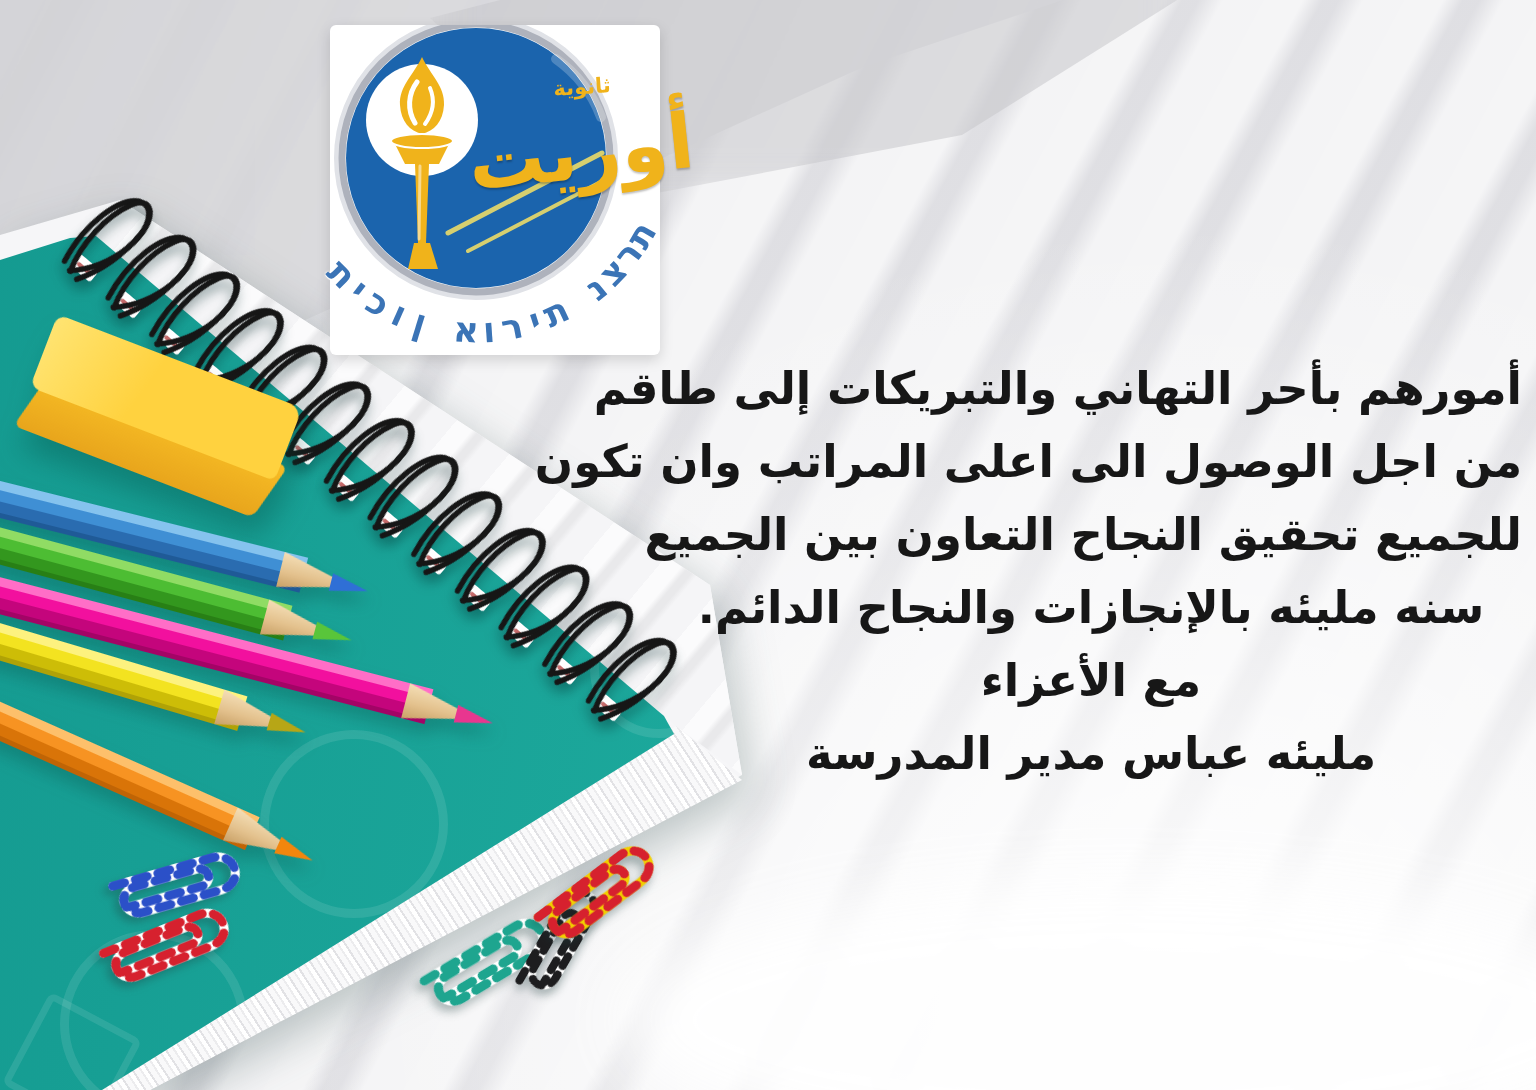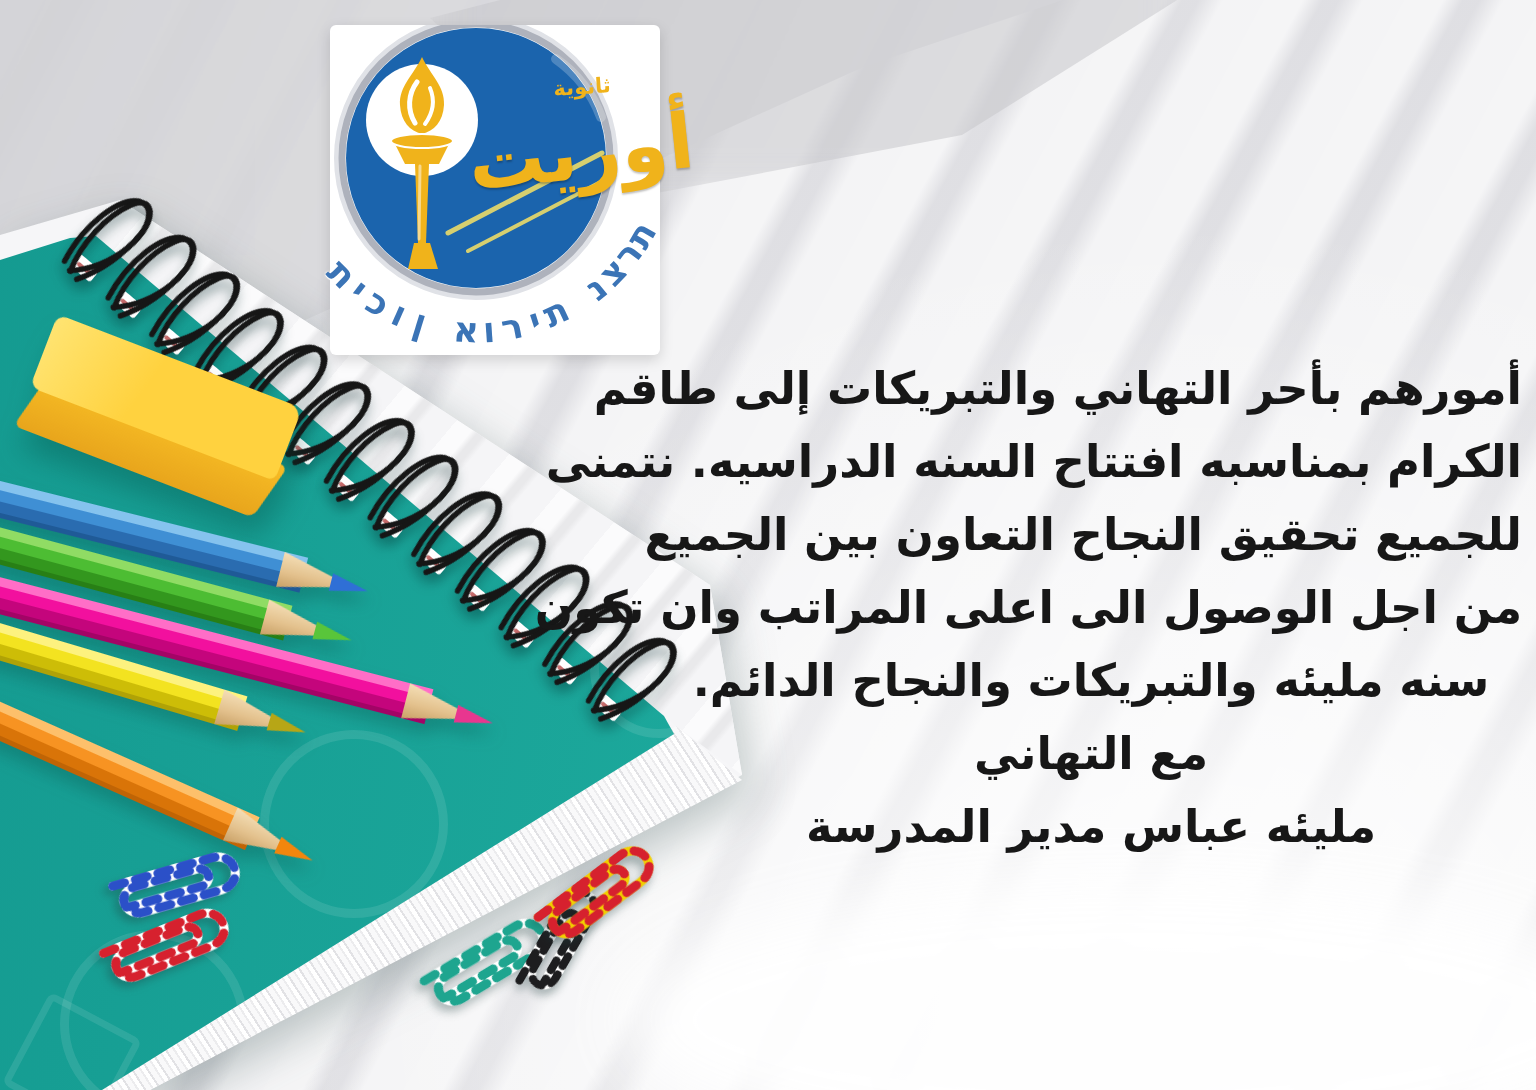--- a/index.html
+++ b/index.html
@@ -245,21 +245,20 @@
         <span class="he-ch" style="left: 246.685px; top: 276.129px; transform: translate(-50%, -50%) rotate(-32deg);"> </span>
         <span class="he-ch" style="left: 265.571px; top: 262.658px; transform: translate(-50%, -50%) rotate(-39deg);">נ</span>
         <span class="he-ch" style="left: 282.675px; top: 246.985px; transform: translate(-50%, -50%) rotate(-46deg);">צ</span>
         <span class="he-ch" style="left: 297.741px; top: 229.345px; transform: translate(-50%, -50%) rotate(-53deg);">ר</span>
         <span class="he-ch" style="left: 310.545px; top: 210px; transform: translate(-50%, -50%) rotate(-60deg);">ת</span>
       </div>
   </div>
 
   <div class="message" style="--ink: #171717;">
     <div class="mline">أمورهم بأحر التهاني والتبريكات إلى طاقم</div>
-    <div class="mline">الكرام بمناسبه افتتاح السنه الدراسيه. نتمنى</div>
+    <div class="mline">من اجل الوصول الى اعلى المراتب وان تكون</div>
     <div class="mline">للجميع تحقيق النجاح  التعاون بين الجميع</div>
-    <div class="mline">من اجل الوصول الى اعلى المراتب وان تكون</div>
-    <div class="mline">سنه مليئه والتبريكات والنجاح الدائم.</div>
-    <div class="mline">مع التهاني</div>
+    <div class="mline">سنه مليئه بالإنجازات والنجاح الدائم.</div>
+    <div class="mline">مع الأعزاء</div>
     <div class="mline">مليئه عباس مدير المدرسة</div>
   </div>
 
 </div>
 
 </body></html>

